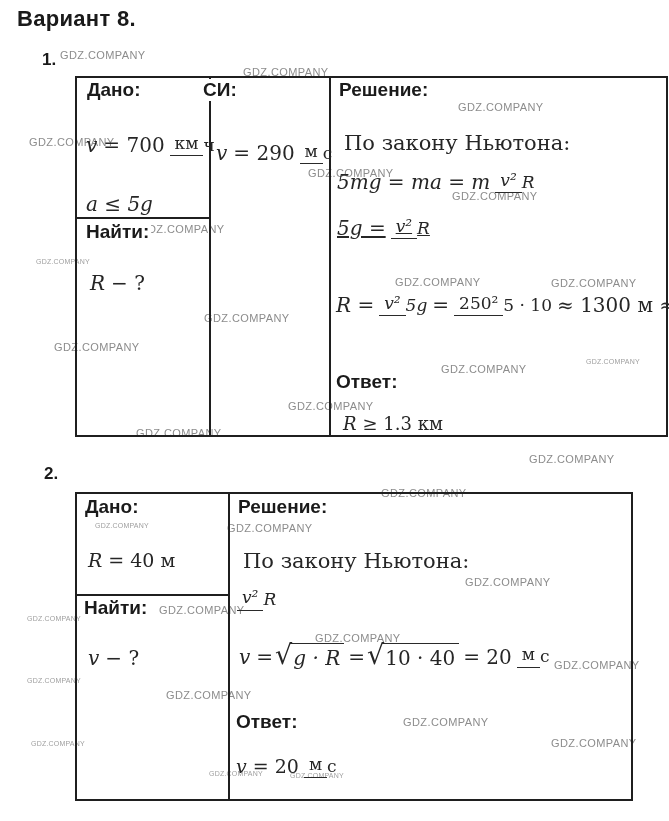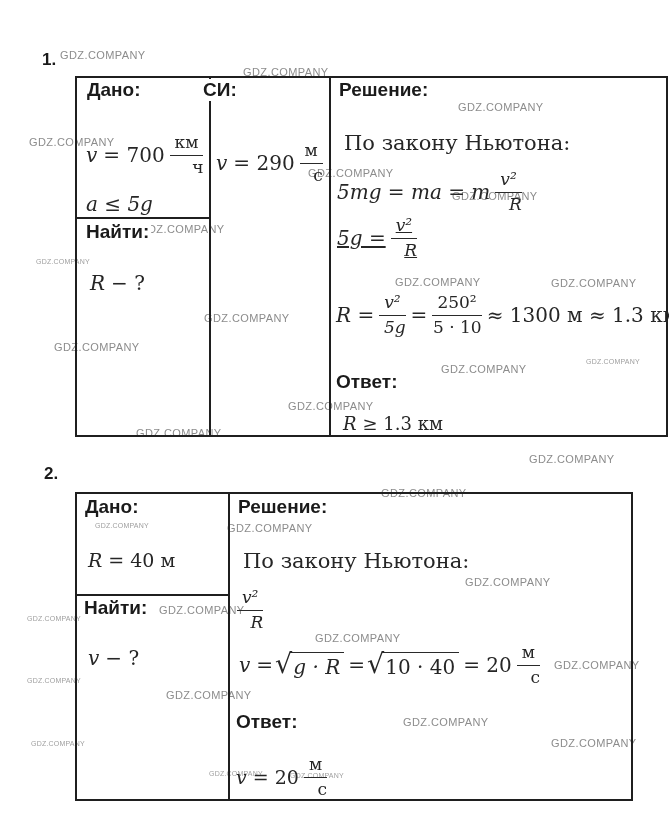--- a/index.html
+++ b/index.html
@@ -8,21 +8,21 @@
   .title{position:absolute;left:17px;top:6px;font-size:22px;font-weight:bold;letter-spacing:0.3px;}
   .pnum{position:absolute;font-size:17px;font-weight:bold;}
   .tbl{position:absolute;border:2px solid #1f1f1f;box-sizing:border-box;background:transparent;}
   .vline,.hline{position:absolute;background:#1f1f1f;}
   .lbl{position:absolute;font-size:19px;font-weight:bold;white-space:nowrap;background:#fff;padding-right:2px;}
   .math{position:absolute;font-family:"DejaVu Serif",serif;font-style:italic;font-size:20px;
         color:#262626;display:flex;align-items:center;white-space:nowrap;}
   .math .up{font-style:normal;}
   .math .gap{display:inline-block;width:6px;}
   .intro{font-style:normal;font-size:21px;}
-  .frac{display:inline-flex;flex-direction:column;align-items:flex-end;margin:0 5px;
+  .frac{display:inline-flex;flex-direction:row;align-items:flex-start;margin:0 5px;
         font-size:17px;line-height:1.15;}
   .frac .num{border-bottom:1.6px solid #2a2a2a;padding:0 5px 2px;}
   .frac .den{padding-top:2px;}
   .sqrt{display:inline-flex;align-items:flex-start;margin:0 4px 0 2px;}
   .sqrt .sym{font-style:normal;font-size:27px;line-height:0.9;margin-right:-2px;}
   .sqrt .body{border-top:1.6px solid #2a2a2a;padding:2px 4px 0 3px;}
   .wm{position:absolute;color:#8c8c8c;font-size:11px;letter-spacing:0.4px;white-space:nowrap;
       font-family:"Liberation Sans",sans-serif;text-align:right;}
   .wm.small{font-size:7px;color:#9e9e9e;letter-spacing:0.2px;}
 </style>
@@ -59,20 +59,21 @@
       <span class="wm" style="left: 554px; top: 659px;">GDZ.COMPANY</span>
       <span class="wm small" style="left: 27px; top: 677px;">GDZ.COMPANY</span>
       <span class="wm" style="left: 166px; top: 689px;">GDZ.COMPANY</span>
       <span class="wm" style="left: 403px; top: 716px;">GDZ.COMPANY</span>
       <span class="wm" style="left: 551px; top: 737px;">GDZ.COMPANY</span>
       <span class="wm small" style="left: 31px; top: 740px;">GDZ.COMPANY</span>
       <span class="wm small" style="left: 209px; top: 770px;">GDZ.COMPANY</span>
       <span class="wm small" style="left: 290px; top: 772px;">GDZ.COMPANY</span>
     </div>
 
+  <div class="title">Вариант 8.</div>
 
   <div class="pnum" style="left:42px;top:50px;">1.</div>
 
   <div class="tbl" style="left:75px;top:76px;width:593px;height:361px;"></div>
   <div class="vline" style="left:209px;top:76px;width:2px;height:361px;"></div>
   <div class="vline" style="left:329px;top:76px;width:2px;height:361px;"></div>
   <div class="hline" style="left:77px;top:217px;width:134px;height:2px;"></div>
 
   <div class="lbl" style="left:87px;top:79px;">Дано:</div>
 

